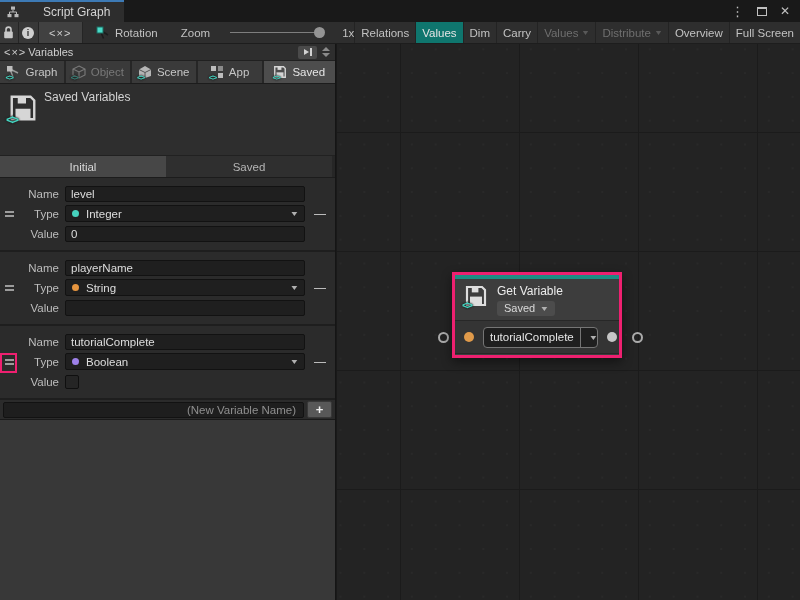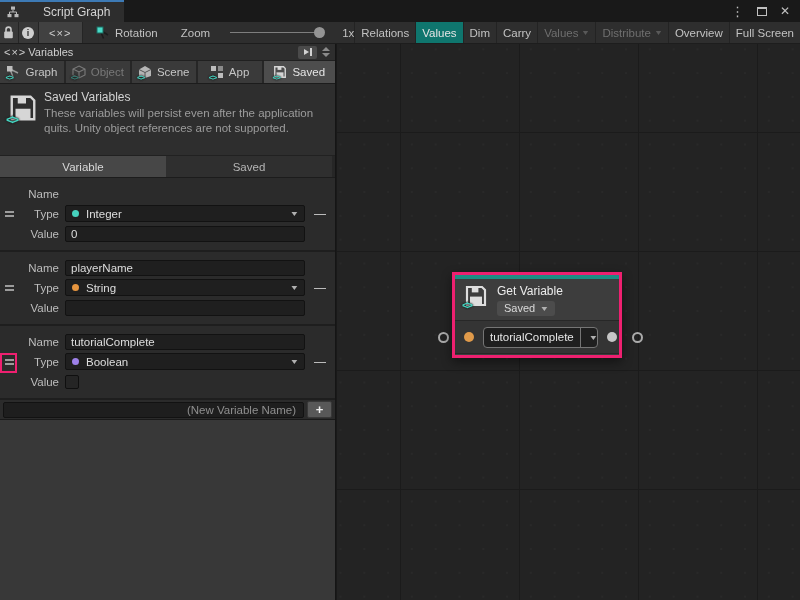--- a/index.html
+++ b/index.html
@@ -283,38 +283,38 @@
       <div class="bb-info">
         <span class="tabicon bigfloppy">
           <svg width="30" height="30" viewBox="0 0 20 20">
               <path d="M2.5 2.5 h12.5 l2.5 2.5 v12.5 h-15 z" fill="none" stroke="#d6d6d6" stroke-width="1.6"></path>
               <rect x="6.5" y="2.5" width="5.5" height="4.5" fill="#d6d6d6"></rect>
               <rect x="5" y="10.5" width="10" height="6.5" fill="#d6d6d6"></rect>
             </svg>
           <span class="tealmark">&lt;&gt;</span>
         </span>
         <div class="info-title">Saved Variables</div>
-        <div class="info-desc">These variables will persist even after the application quits. Unity object references are not supported.</div>
       </div>
 
       <div class="bb-subtabs">
         <div class="subtab active">
-            <span>Variable</span>
+            <span>Initial</span>
           </div>
         <div class="subtab">
             <span>Saved</span>
           </div>
       </div>
 
       <div class="vars">
 
         <div class="vcard">
           <div class="vrow">
             <span class="vspacer"></span>
             <span class="vlabel">Name</span>
+            <input class="vfield" value="level" style="">
             <span class="vminus"></span>
           </div>
           <div class="vrow">
             <span class="vhandle-wrap">
                 <span class="vhandle">
                   <i></i>
                   <i></i>
                 </span>
               </span>
             <span class="vlabel">Type</span>

